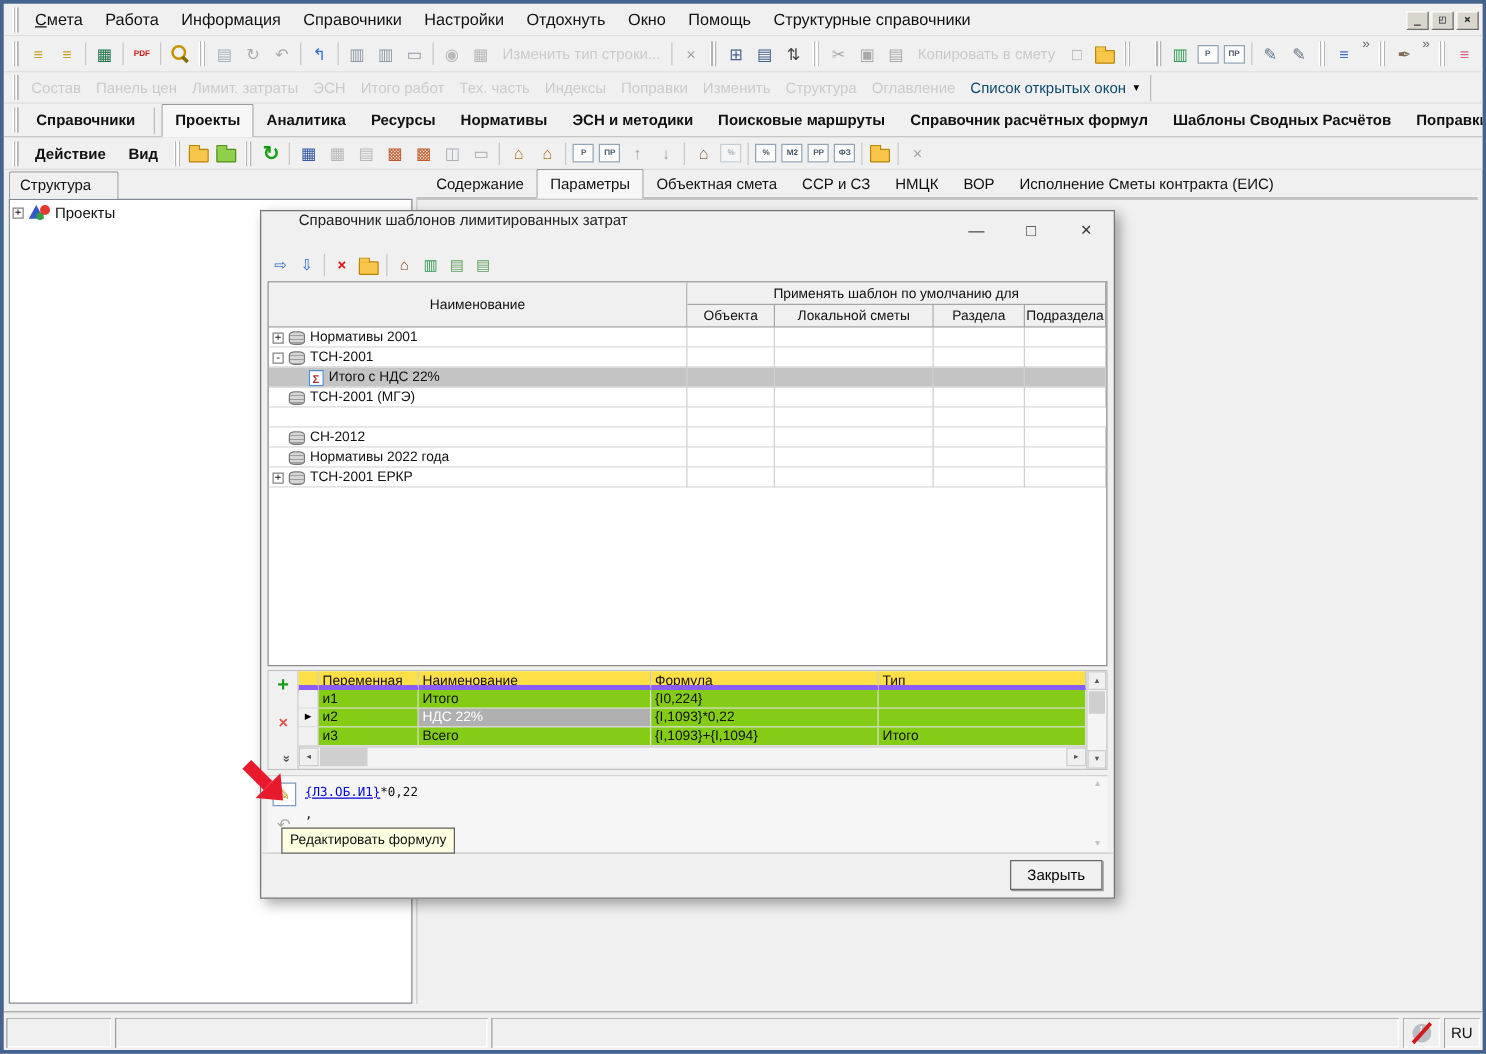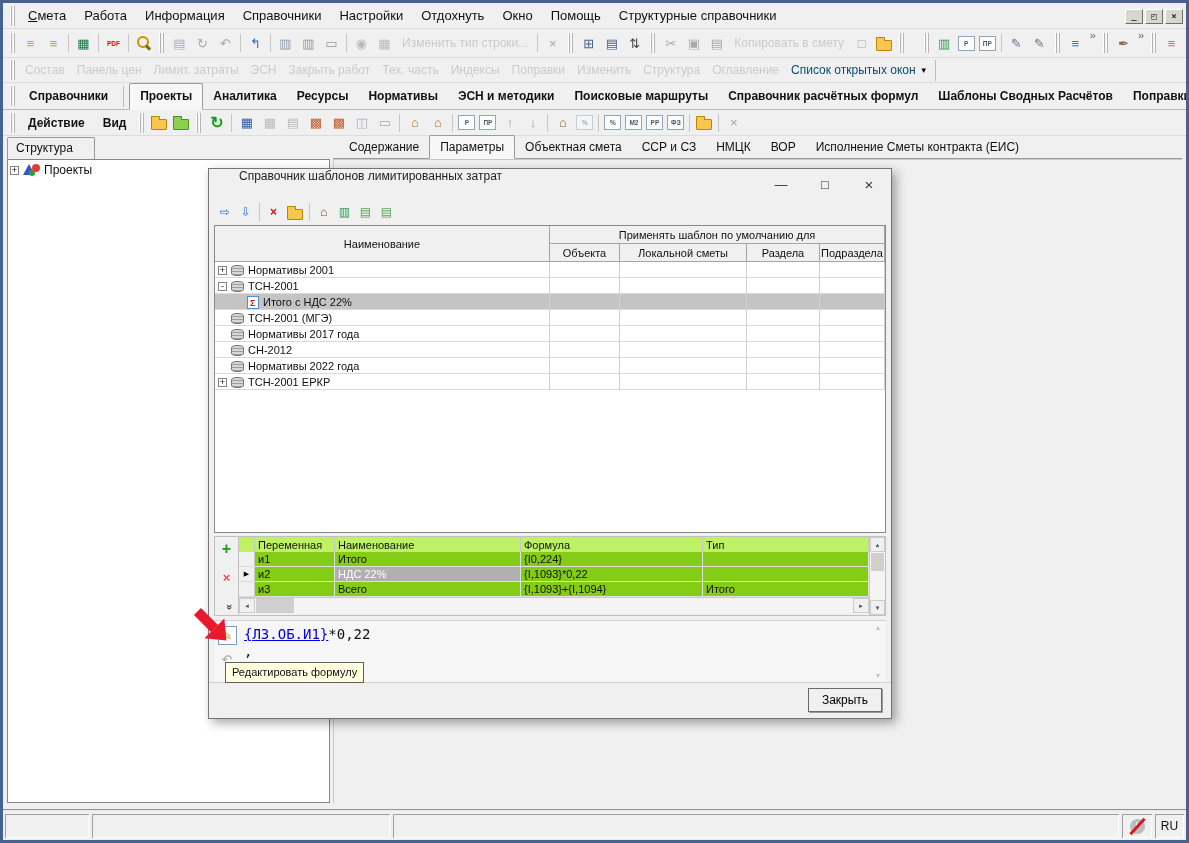--- a/index.html
+++ b/index.html
@@ -88,40 +88,40 @@
   .rowicon.sigma{background:#fff;border:1px solid #4a90d9;border-radius:0;width:12px;height:13px;position:relative;}
   .rowicon.sigma::after{content:"Σ";position:absolute;left:2px;top:1px;font-size:9px;font-weight:bold;color:#b03030;}
 
   .vars{position:absolute;left:5px;top:367px;width:672px;height:80px;display:flex;background:#f0f0f0;border:1px solid #c0c0c0;}
   .vstrip{width:24px;display:flex;flex-direction:column;align-items:center;border-right:1px solid #c0c0c0;background:#f0f0f0;}
   .vadd{color:#17a017;font-size:16px;font-weight:bold;line-height:18px;margin-top:3px;}
   .vdel{color:#e05348;font-size:13px;font-weight:bold;line-height:16px;margin-top:12px;}
   .vcollapse{margin-top:auto;height:16px;font-size:10px;font-weight:bold;color:#444;transform:rotate(90deg);}
   .vcenter{flex:1;display:flex;flex-direction:column;}
   .vgrid{display:grid;grid-template-columns:16px 80px 186px 182px 1fr;grid-auto-rows:15px;background:#fff;}
-  .vgrid .vh{grid-row:1;height:17px;background:#bef264;border-right:1px solid #c9c9c9;border-bottom:1px solid #8b5cf6;padding:2px 0 0 3px;overflow:hidden;}
+  .vgrid .vh{grid-row:1;height:17px;background:#fde047;border-right:1px solid #c9c9c9;border-bottom:6px solid #8b5cf6;padding:2px 0 0 3px;overflow:hidden;}
   .vrow{display:contents;}
   .vmark{background:#f0f0f0;border-right:1px solid #c9c9c9;border-bottom:1px solid #dadada;text-align:center;font-size:7px;line-height:14px;color:#000;}
   .vmark.cur::after{content:"▶";}
   .vcell{background:#84cc16;border-right:1px solid #e0e0e0;border-bottom:1px solid #e0e0e0;padding:1px 3px;white-space:nowrap;overflow:hidden;}
   .vcell.nsel{background:#b0b0b0;color:#fff;}
   .vscroll{width:16px;display:flex;flex-direction:column;border-left:1px solid #c9c9c9;background:#f4f4f4;}
   .sbtn{height:15px;background:#f0f0f0;border:1px solid #cdcdcd;font-size:6px;color:#555;display:flex;align-items:center;justify-content:center;}
   .sthumb{height:18px;margin:1px 1px;background:#cfcfcf;}
   .strack{flex:1;}
   .hscroll{height:16px;display:flex;border-top:1px solid #c9c9c9;background:#f4f4f4;}
   .hbtn{width:16px;height:15px;background:#f0f0f0;border:1px solid #cdcdcd;font-size:6px;color:#555;display:flex;align-items:center;justify-content:center;}
   .hthumb{width:38px;height:15px;background:#cfcfcf;margin:0 1px;}
   .htrack{flex:1;}
 
   .feditor{position:absolute;left:5px;top:451px;width:672px;height:63px;background:#f6f6f6;border-top:1px solid #d2d2d2;border-bottom:1px solid #d2d2d2;display:flex;}
   .fstrip{width:26px;display:flex;flex-direction:column;align-items:center;padding-top:5px;gap:7px;}
   .fedit-btn{width:19px;height:19px;background:#fff;border:1px solid #7d9cc0;display:flex;align-items:center;justify-content:center;font-size:12px;color:#c8930a;}
   .fundo{color:#a7a7a7;font-size:13px;}
-  .ftext{flex:1;padding:5px 4px;font-family:"DejaVu Sans Mono",monospace;font-size:14px;line-height:17px;}
+  .ftext{flex:1;padding:5px 4px;font-family:"DejaVu Sans Mono",monospace;font-size:10px;line-height:17px;}
   .flink{color:#0000dd;text-decoration:underline;}
   .fscroll{width:16px;display:flex;flex-direction:column;justify-content:space-between;align-items:center;padding:3px 0;color:#c4c4c4;font-size:7px;}
 
   .dlg-bottom{position:absolute;left:0;right:0;bottom:0;height:36px;border-top:1px solid #d2d2d2;}
   .close-btn{position:absolute;right:9px;top:5px;width:74px;height:24px;background:#f0f0f0;border:1px solid #6a6a6a;box-shadow:1px 1px 0 #9a9a9a;font-family:"Liberation Sans",sans-serif;font-size:12px;text-align:center;line-height:22px;}
 
   
   #tooltip{position:absolute;left:222px;top:659px;height:21px;background:#ffffe1;border:1px solid #5e5e5e;padding:3px 6px 0;font-size:11px;z-index:40;white-space:nowrap;}
   #arrow{position:absolute;left:188px;top:602px;width:44px;height:44px;transform:rotate(-45deg);z-index:50;}
   #arrow .shaft{position:absolute;left:17px;top:0;width:10px;height:24px;background:#e8192c;}
@@ -215,21 +215,21 @@
       <span class="ti grip"></span>
       <span class="ti icon" data-name="knowledge-base-icon" style="color: rgb(216, 97, 140);">≡</span>
   </div>
 
   <div id="toolbar2" class="bar" data-name="panels-toolbar">
     <span class="ti grip"></span>
       <span class="ti tlabel dim" data-name="panel-resources">Состав</span>
       <span class="ti tlabel dim" data-name="panel-prices">Панель цен</span>
       <span class="ti tlabel dim" data-name="panel-limited-costs">Лимит. затраты</span>
       <span class="ti tlabel dim" data-name="panel-esn">ЭСН</span>
-      <span class="ti tlabel dim" data-name="panel-works-composition">Закрыть работ</span>
+      <span class="ti tlabel dim" data-name="panel-works-composition">Итого работ</span>
       <span class="ti tlabel dim" data-name="panel-tech-part">Тех. часть</span>
       <span class="ti tlabel dim" data-name="panel-indexes">Индексы</span>
       <span class="ti tlabel dim" data-name="panel-corrections">Поправки</span>
       <span class="ti tlabel dim" data-name="panel-formulas">Изменить</span>
       <span class="ti tlabel dim" data-name="panel-structure">Структура</span>
       <span class="ti tlabel dim" data-name="panel-toc">Оглавление</span>
       <span class="ti tlabel strongl" data-name="open-windows-list-button">Список открытых окон</span>
       <span class="ti dd" data-name="chevron-down-icon">▾</span>
       <span class="ti vsep"></span>
   </div>
@@ -377,25 +377,20 @@
             <span class="exp" data-name="expand-toggle"></span>
             <span class="rowicon" data-name="database-icon"></span>
             <span data-name="tree-row-label">ТСН-2001 (МГЭ)</span>
           </div>
           <div class="tcell" data-name="cell-object"></div>
           <div class="tcell" data-name="cell-local-estimate"></div>
           <div class="tcell" data-name="cell-section"></div>
           <div class="tcell" data-name="cell-subsection"></div>
         </div>
         <div class="trow" data-name="tree-row">
-          <div class="tname" data-name="tree-row-name-cell">
-            <span class="exp" data-name="expand-toggle"></span>
-            <span class="rowicon" data-name="database-icon"></span>
-            <span data-name="tree-row-label">Нормативы 2017 года</span>
-          </div>
           <div class="tcell" data-name="cell-object"></div>
           <div class="tcell" data-name="cell-local-estimate"></div>
           <div class="tcell" data-name="cell-section"></div>
           <div class="tcell" data-name="cell-subsection"></div>
         </div>
         <div class="trow" data-name="tree-row">
           <div class="tname" data-name="tree-row-name-cell">
             <span class="exp" data-name="expand-toggle"></span>
             <span class="rowicon" data-name="database-icon"></span>
             <span data-name="tree-row-label">СН-2012</span>

